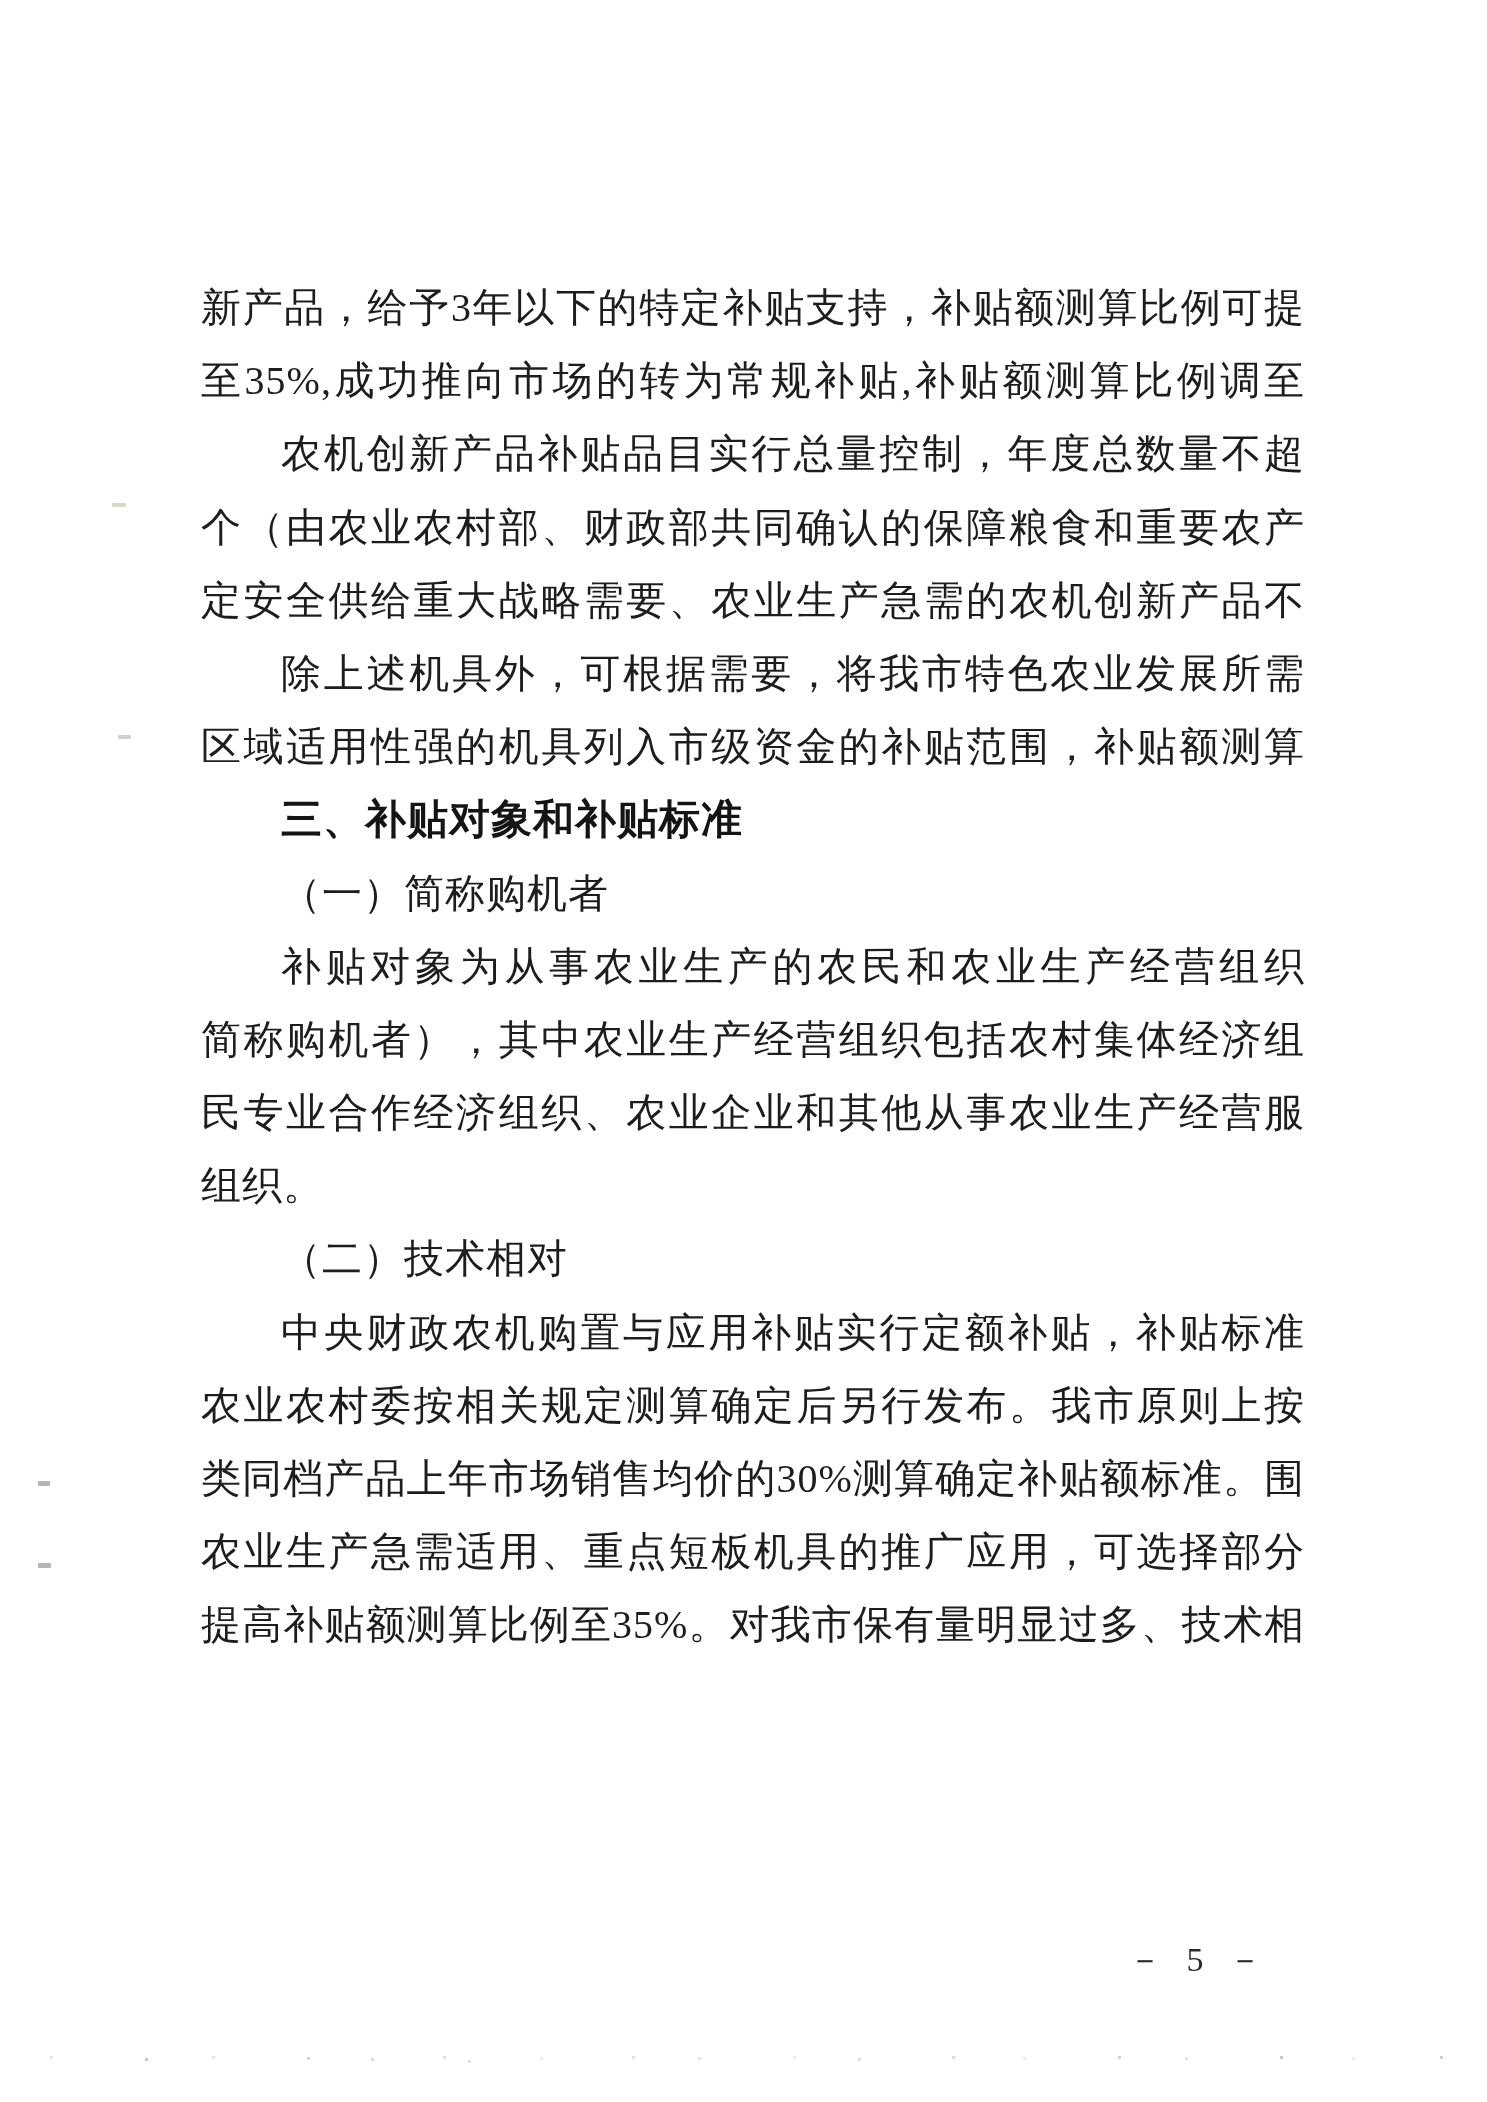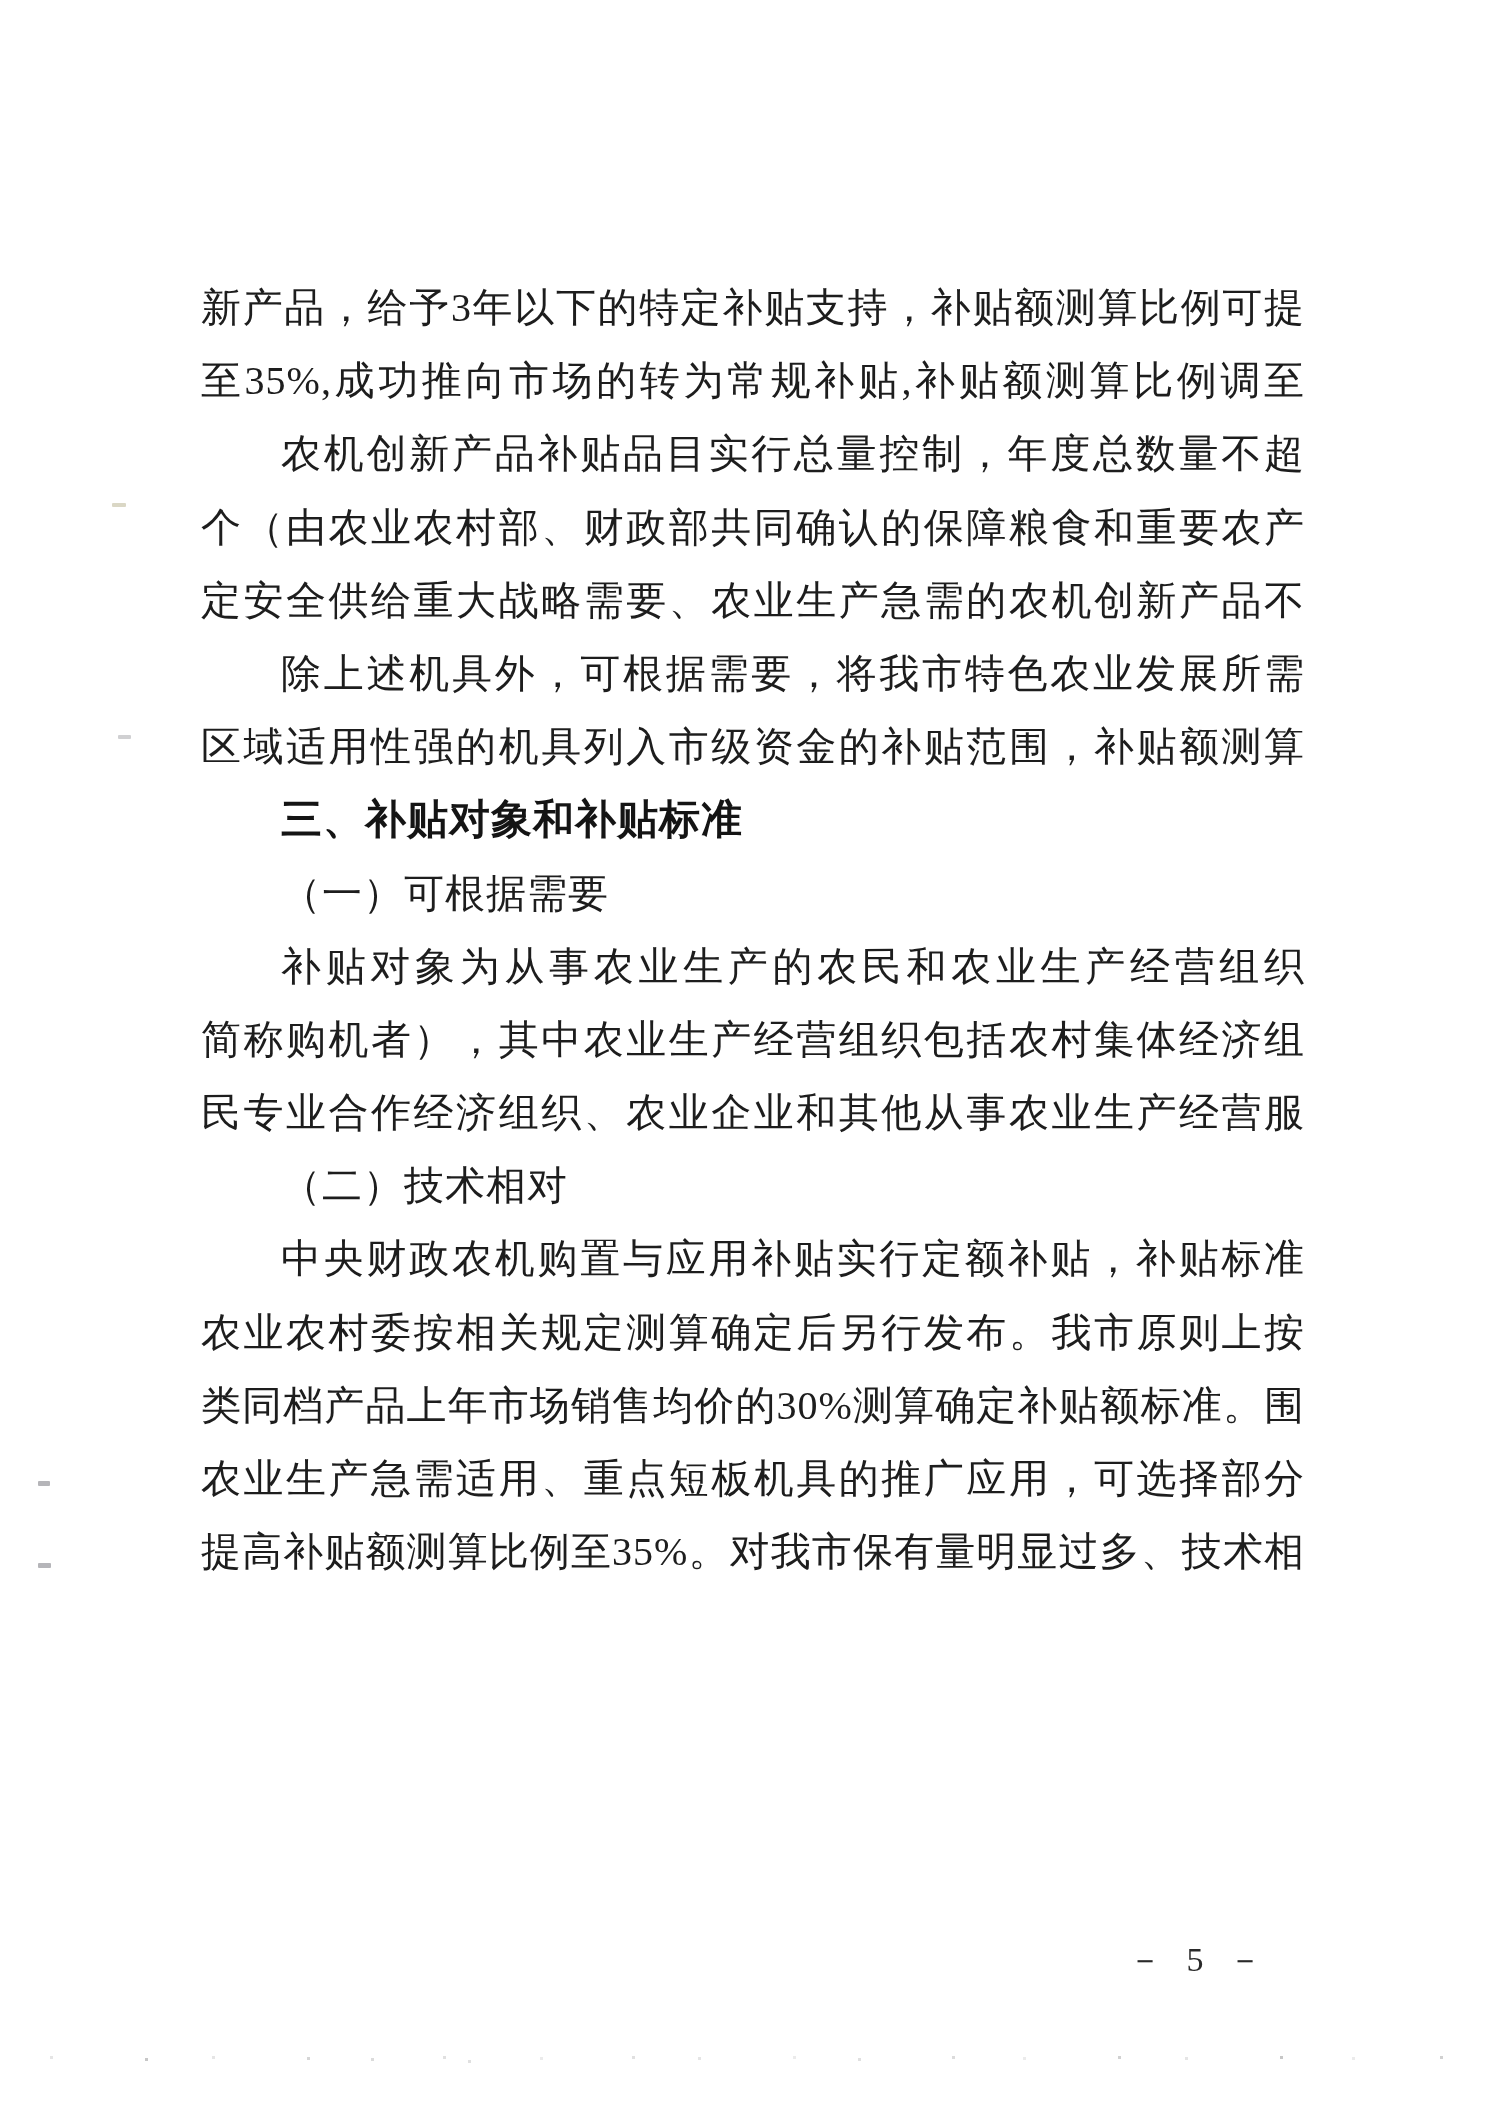--- a/index.html
+++ b/index.html
@@ -95,24 +95,25 @@
 
   <div class="body-text" id="body-lines">
       <div class="line body fill">新产品，给予3年以下的特定补贴支持，补贴额测算比例可提高</div>
       <div class="line body fill">至35%,成功推向市场的转为常规补贴,补贴额测算比例调至30%</div>
       <div class="line body indent fill">农机创新产品补贴品目实行总量控制，年度总数量不超过10</div>
       <div class="line body fill">个（由农业农村部、财政部共同确认的保障粮食和重要农产品稳</div>
       <div class="line body fill">定安全供给重大战略需要、农业生产急需的农机创新产品不占用</div>
       <div class="line body indent fill">除上述机具外，可根据需要，将我市特色农业发展所需和小</div>
       <div class="line body fill">区域适用性强的机具列入市级资金的补贴范围，补贴额测算比例</div>
       <div class="line heading indent">三、补贴对象和补贴标准</div>
-      <div class="line subheading indent">（一）可根据需要</div>
+      <div class="line subheading indent">（一）简称购机者</div>
       <div class="line body indent fill">补贴对象为从事农业生产的农民和农业生产经营组织（以下</div>
       <div class="line body fill">简称购机者），其中农业生产经营组织包括农村集体经济组织、农</div>
       <div class="line body fill">民专业合作经济组织、农业企业和其他从事农业生产经营服务的</div>
+      <div class="line body">组织。</div>
       <div class="line subheading indent">（二）技术相对</div>
       <div class="line body indent fill">中央财政农机购置与应用补贴实行定额补贴，补贴标准由市</div>
       <div class="line body fill">农业农村委按相关规定测算确定后另行发布。我市原则上按照同</div>
       <div class="line body fill">类同档产品上年市场销售均价的30%测算确定补贴额标准。围绕</div>
       <div class="line body fill">农业生产急需适用、重点短板机具的推广应用，可选择部分产品</div>
       <div class="line body fill">提高补贴额测算比例至35%。对我市保有量明显过多、技术相对</div>
     </div>
 
   <div class="page-number">－ 5 －</div>
 

